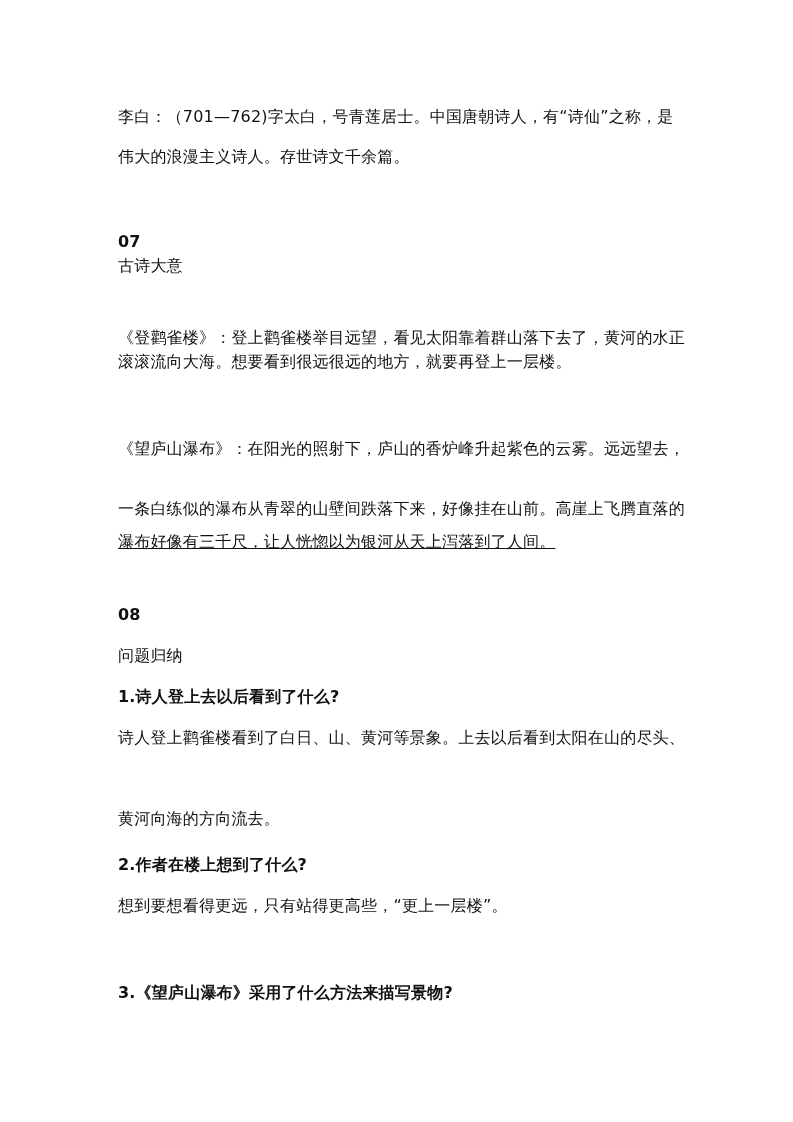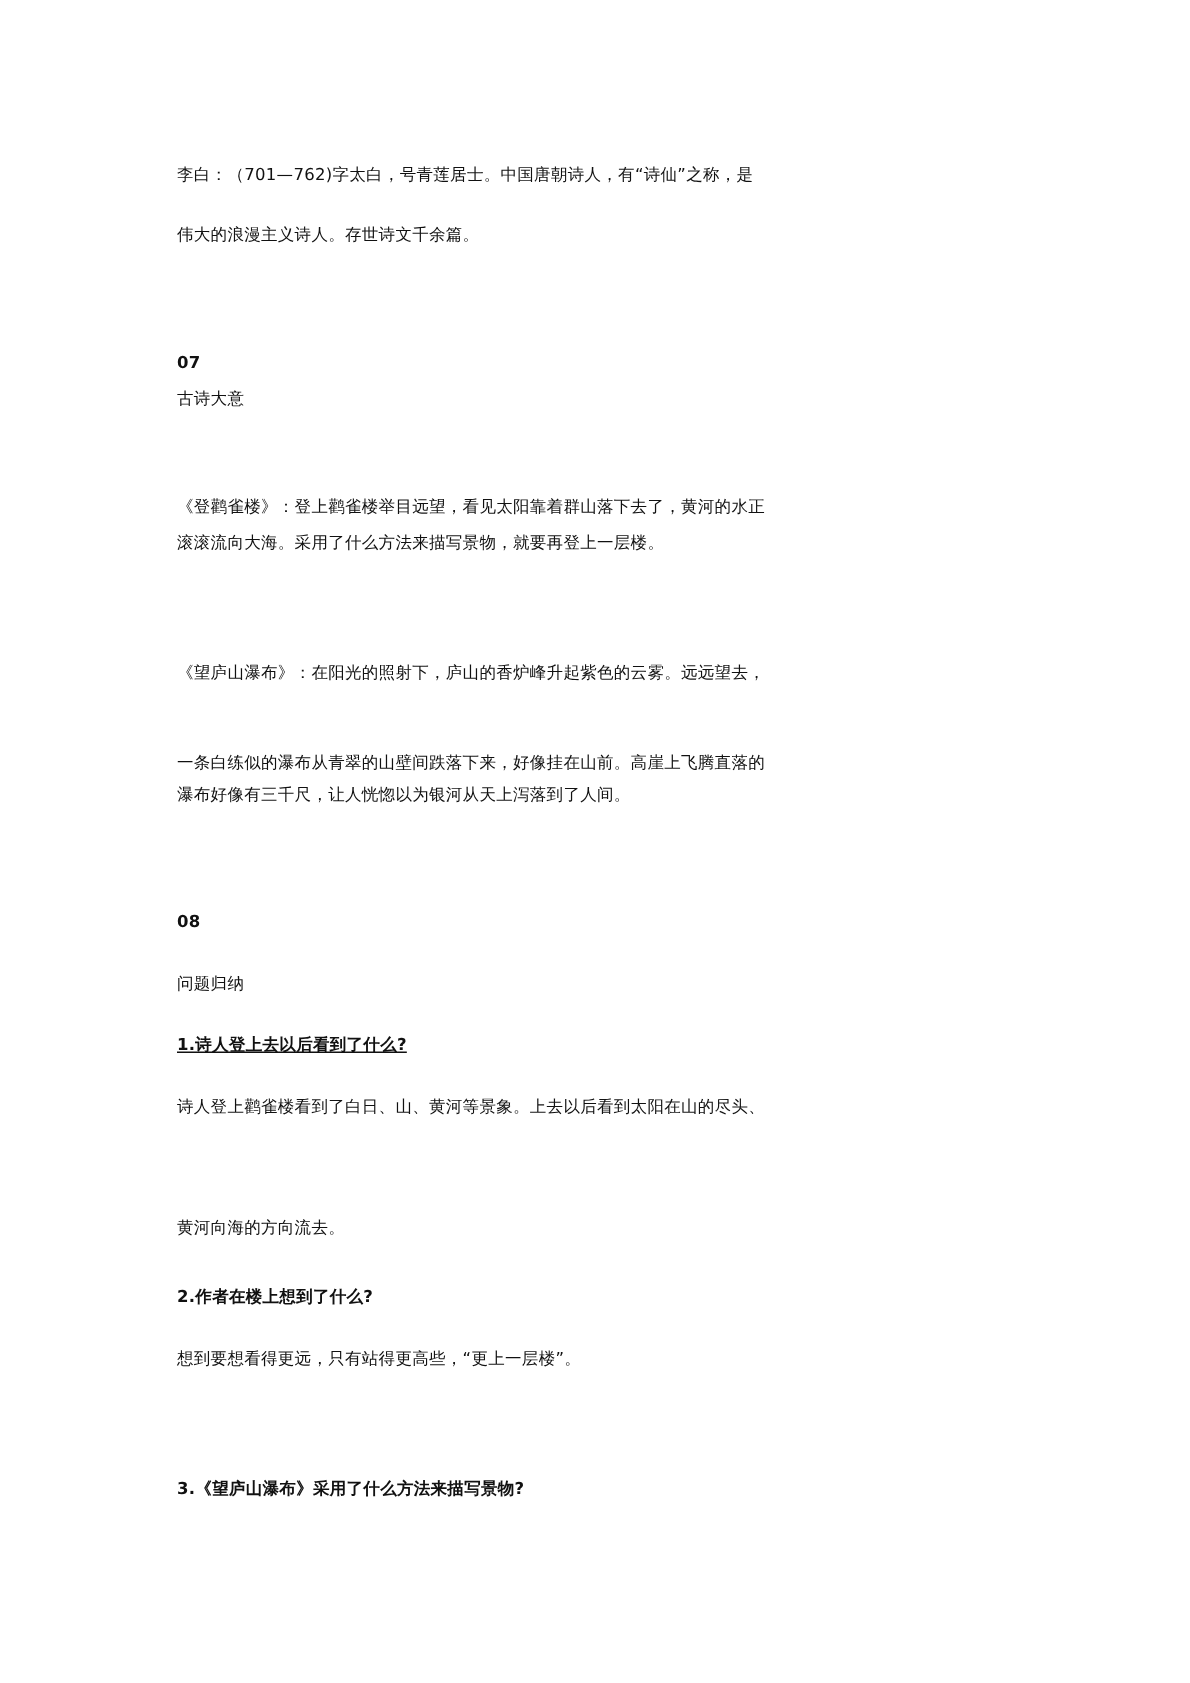--- a/index.html
+++ b/index.html
@@ -11,51 +11,51 @@
       width: 793px;
       height: 1122px;
       position: relative;
       overflow: hidden;
       font-family: "DejaVu Sans", "Liberation Sans", sans-serif;
       color: #111111;
     }
     .line {
       position: absolute;
       left: 118px;
-      font-size: 11px;
+      font-size: 16px;
       line-height: 20px;
       white-space: nowrap;
       letter-spacing: 0.2px;
     }
     .bold {
       font-weight: bold;
     }
   </style>
 </head>
 <body>
 
 <div>
 
   <div class="line" style="top:107px;">李白：（701—762)字太白，号青莲居士。中国唐朝诗人，有“诗仙”之称，是</div>
   <div class="line" style="top:147px;text-align:right;">伟大的浪漫主义诗人。存世诗文千余篇。</div>
 
   <div class="line bold" style="top:232px;">07</div>
   <div class="line" style="top:256px;">古诗大意</div>
 
   <div class="line" style="top:312px;margin-top:16px;">《登鹳雀楼》：登上鹳雀楼举目远望，看见太阳靠着群山落下去了，黄河的水正</div>
-  <div class="line" style="top:352px;">滚滚流向大海。采用了什么方法来描写景物，就要再登上一层楼。</div>
+  <div class="line" style="top:352px;">滚滚流向大海。想要看到很远很远的地方，就要再登上一层楼。</div>
 
   <div class="line" style="top:439px;">《望庐山瀑布》：在阳光的照射下，庐山的香炉峰升起紫色的云雾。远远望去，</div>
   <div class="line" style="top:479px;margin-top:20px;">一条白练似的瀑布从青翠的山壁间跌落下来，好像挂在山前。高崖上飞腾直落的</div>
-  <div class="line" style="top:520px;">瀑布好像有三千尺，让人恍惚以为银河从天上泻落到了人间。</div>
+  <div class="line" style="top:532px;text-decoration:underline;">瀑布好像有三千尺，让人恍惚以为银河从天上泻落到了人间。</div>
 
   <div class="line bold" style="top:605px;">08</div>
   <div class="line" style="top:646px;">问题归纳</div>
 
-  <div class="line bold" style="top:687px;text-decoration:underline;">1.诗人登上去以后看到了什么?</div>
+  <div class="line bold" style="top:687px;">1.诗人登上去以后看到了什么?</div>
   <div class="line" style="top:728px;text-align:right;">诗人登上鹳雀楼看到了白日、山、黄河等景象。上去以后看到太阳在山的尽头、</div>
   <div class="line" style="top:769px;margin-top:40px;">黄河向海的方向流去。</div>
 
   <div class="line bold" style="top:855px;">2.作者在楼上想到了什么?</div>
   <div class="line" style="top:896px;">想到要想看得更远，只有站得更高些，“更上一层楼”。</div>
 
   <div class="line bold" style="top:983px;">3.《望庐山瀑布》采用了什么方法来描写景物?</div>
 
 </div>
 

